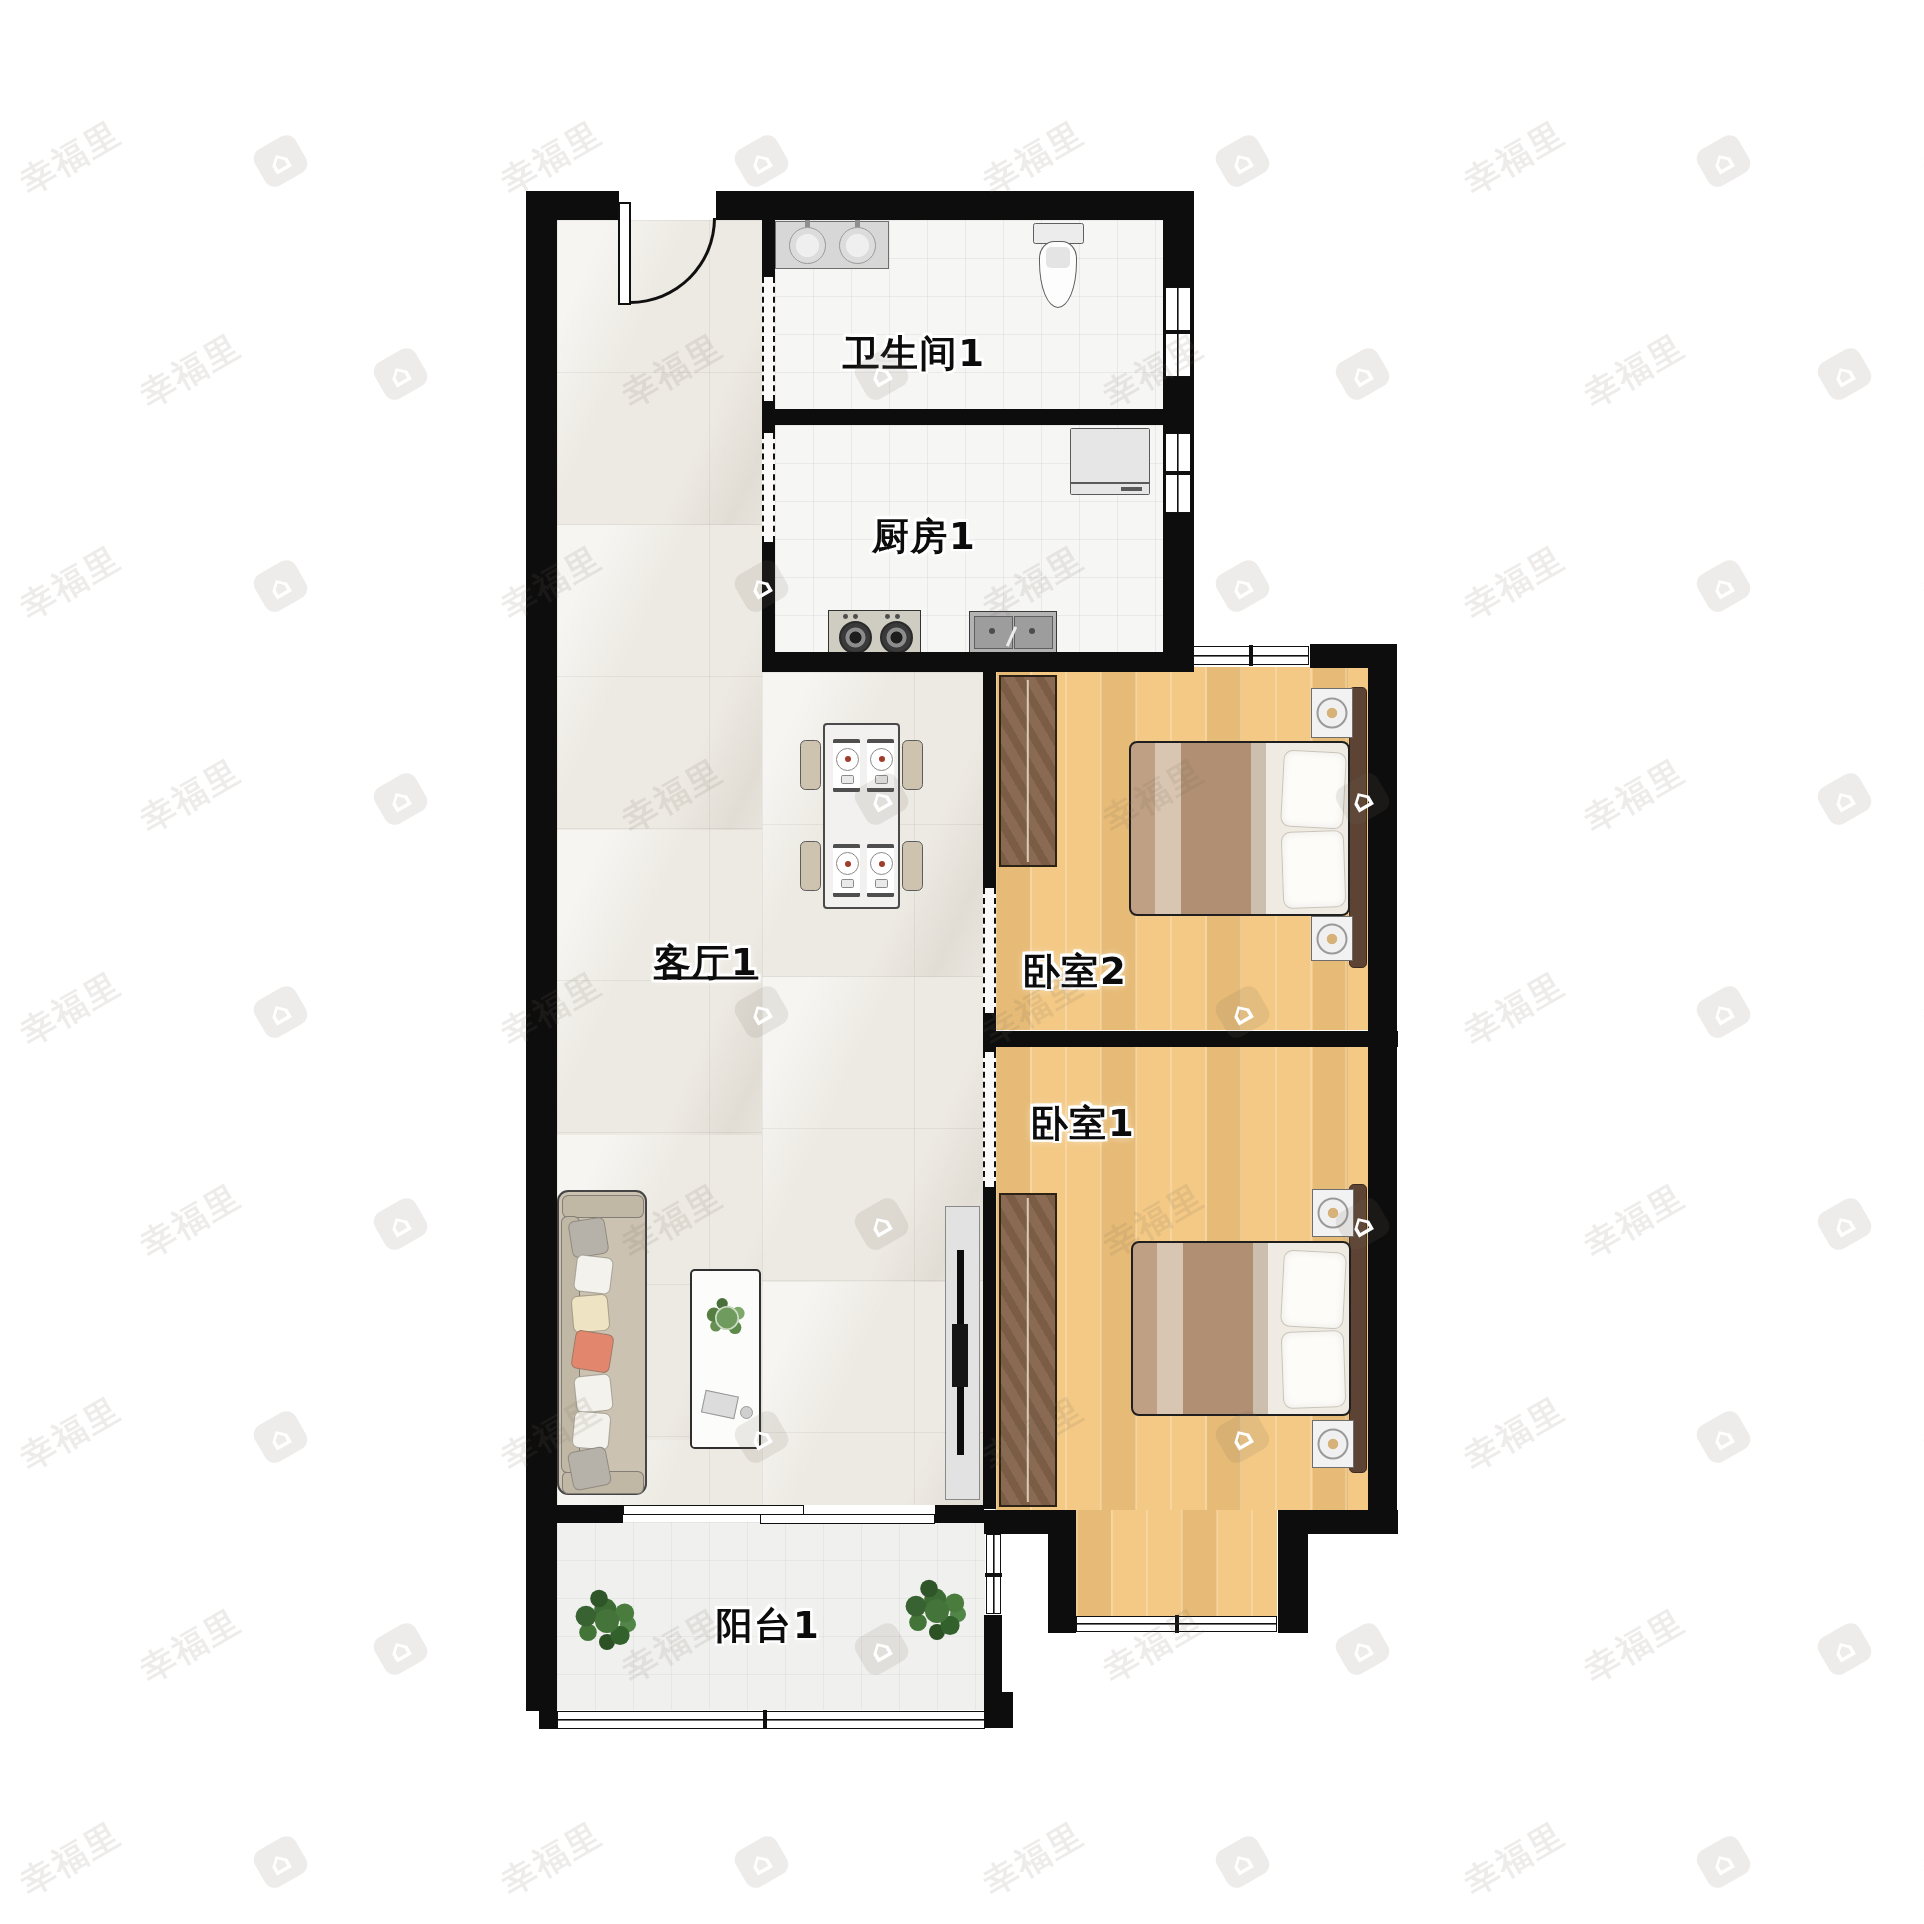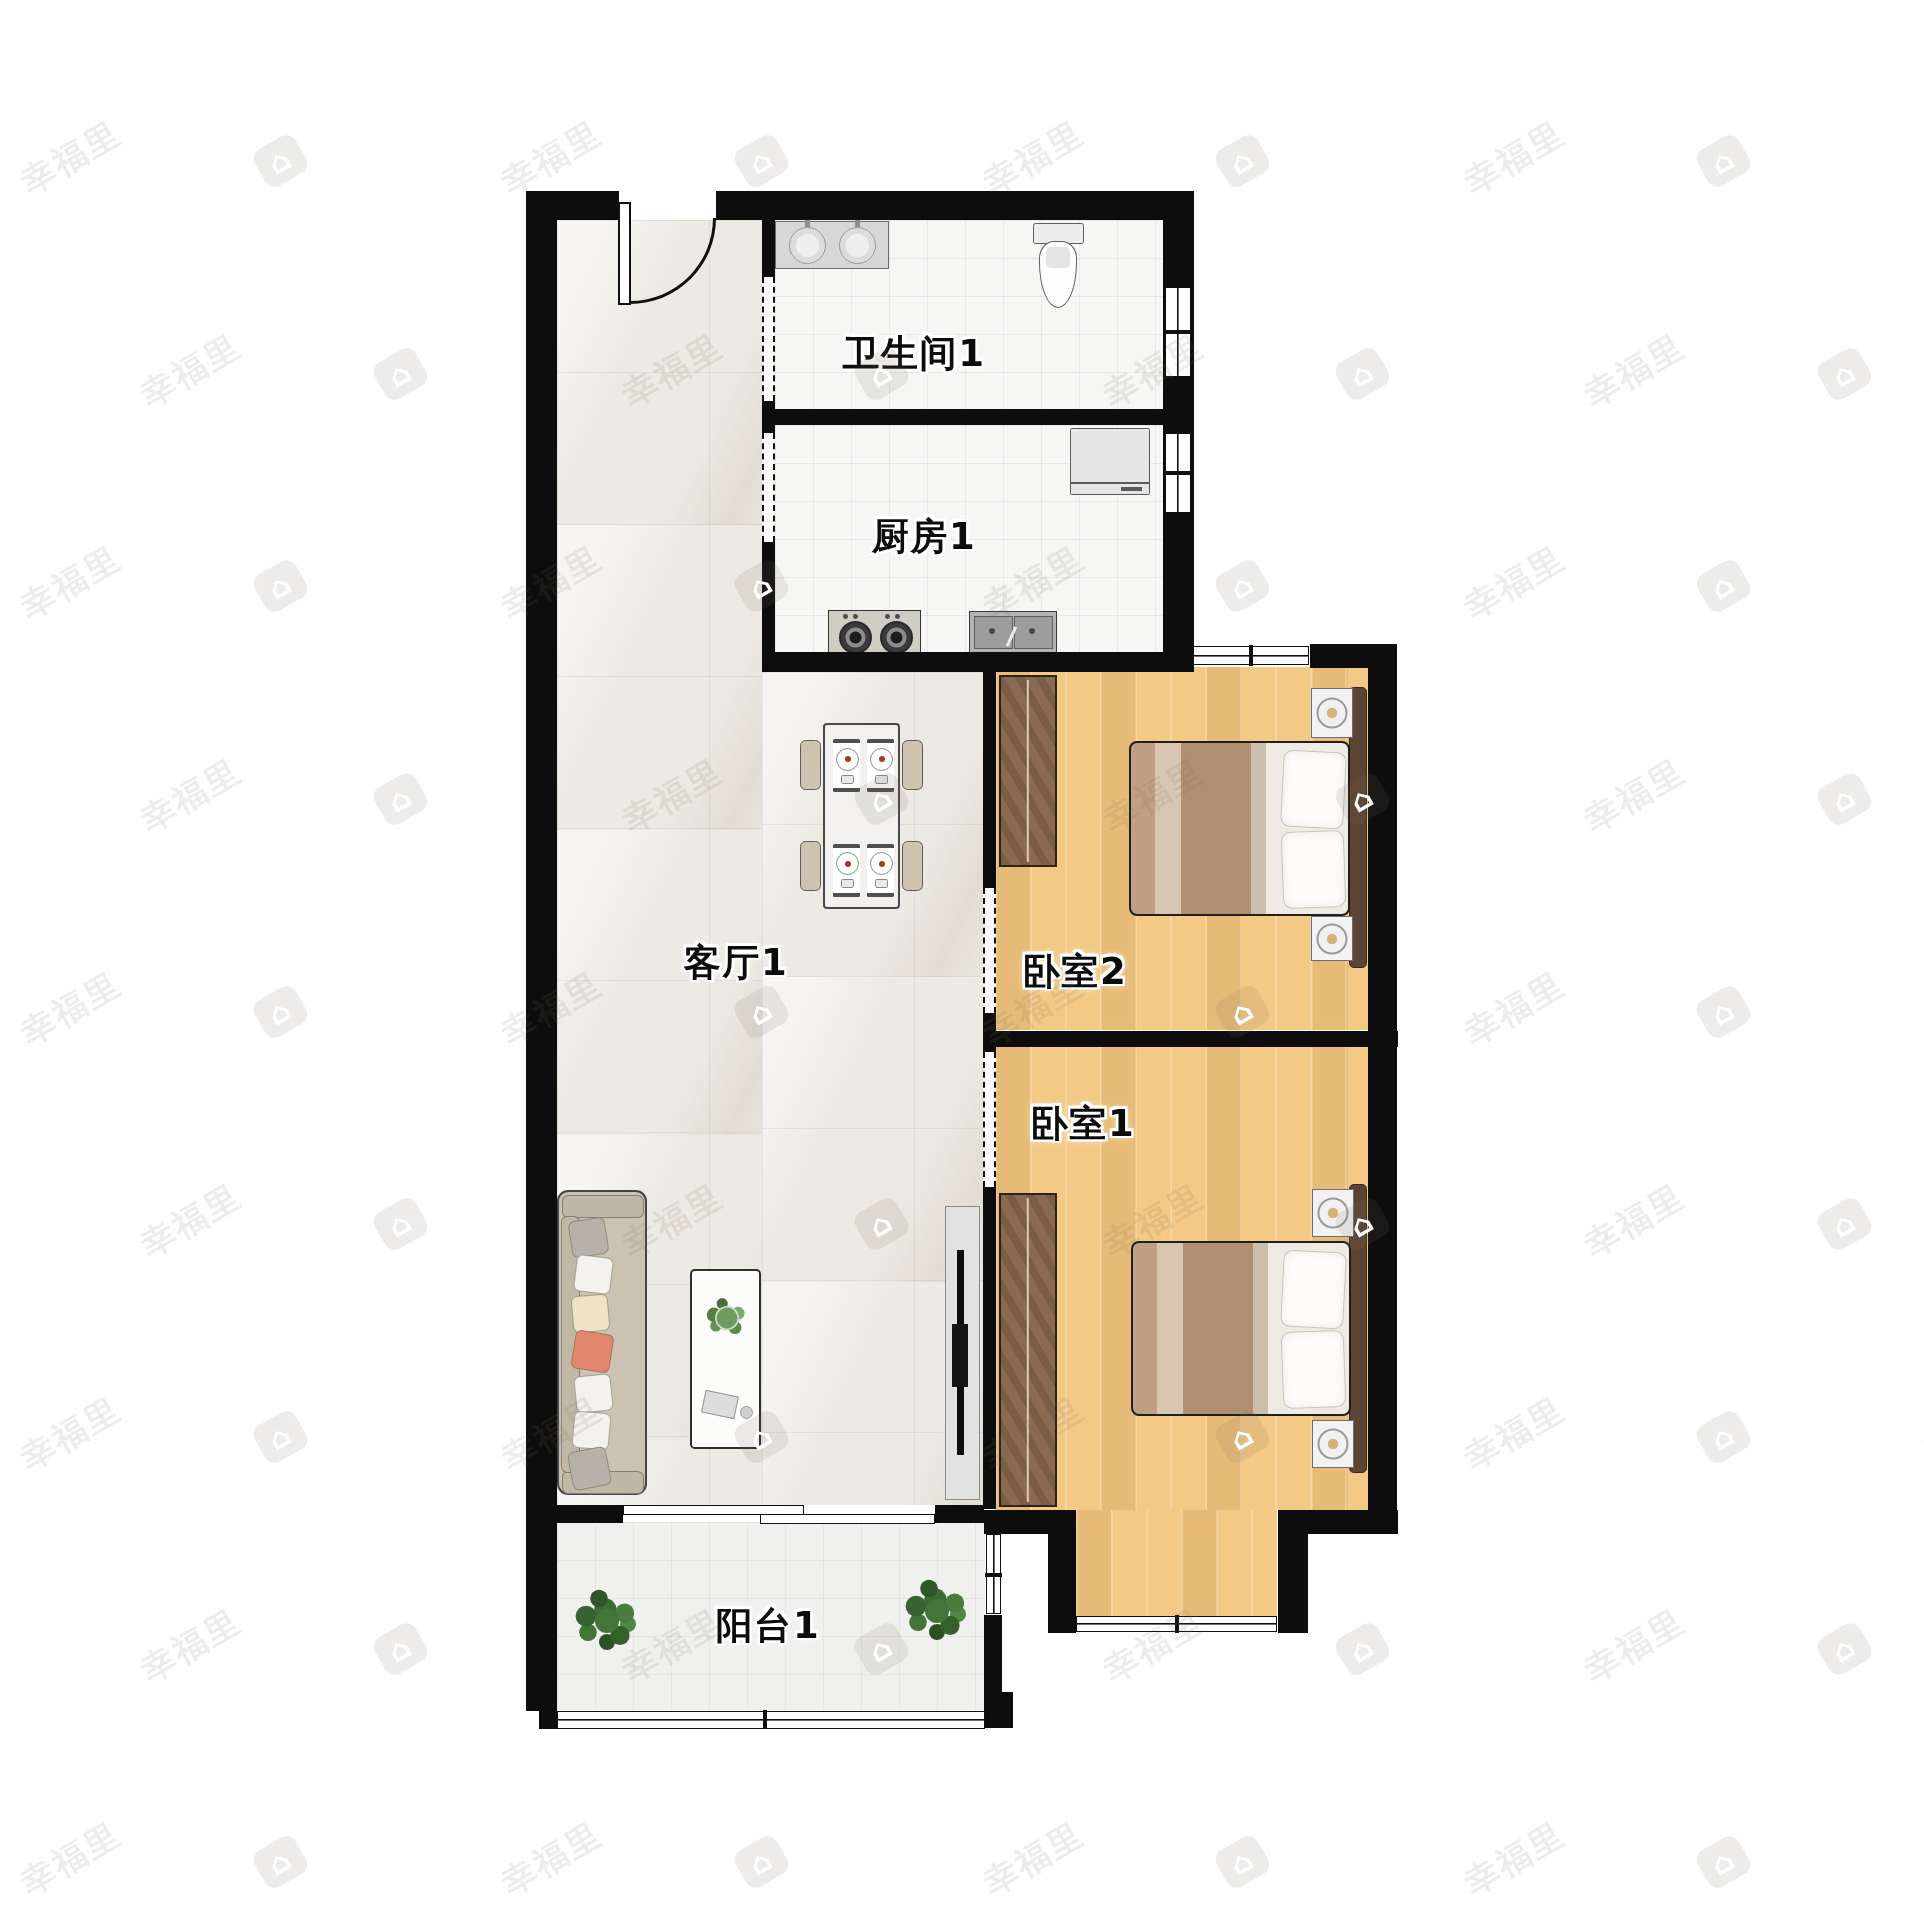--- a/index.html
+++ b/index.html
@@ -266,21 +266,21 @@
 
   <div class="furn" style="left:573px;top:1587px;width:67px;height:67px;">
     <span class="leaves"></span>
   </div>
   <div class="furn" style="left:903px;top:1577px;width:67px;height:67px;">
     <span class="leaves"></span>
   </div>
 
   <div class="lab" style="left:914px;top:353px;">卫生间1</div>
   <div class="lab" style="left:924px;top:536px;">厨房1</div>
-  <div class="lab" style="left:736px;top:962px;">客厅1</div>
+  <div class="lab" style="left:706px;top:962px;text-decoration:underline;">客厅1</div>
   <div class="lab" style="left:1075px;top:971px;">卧室2</div>
   <div class="lab" style="left:1083px;top:1123px;">卧室1</div>
   <div class="lab" style="left:768px;top:1625px;">阳台1</div>
 </div>
 
 <div class="wmlayer">
     <div class="wm-item" style="left: 16px; top: 140px;">幸福里</div>
     <div class="wm-item" style="left: 257px; top: 140px;"><span class="wm-box">
         <span class="wm-house">⌂</span>
       </span></div>

